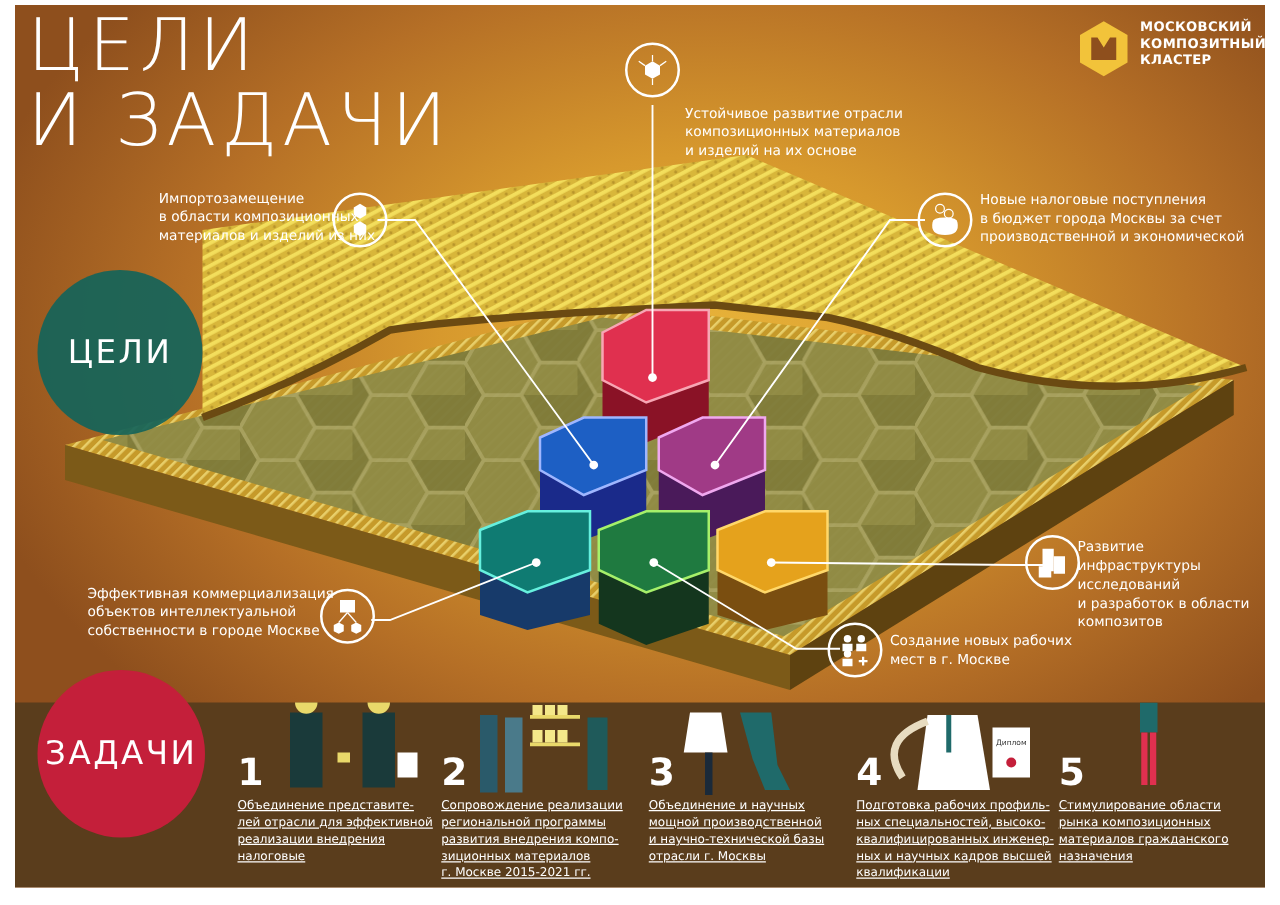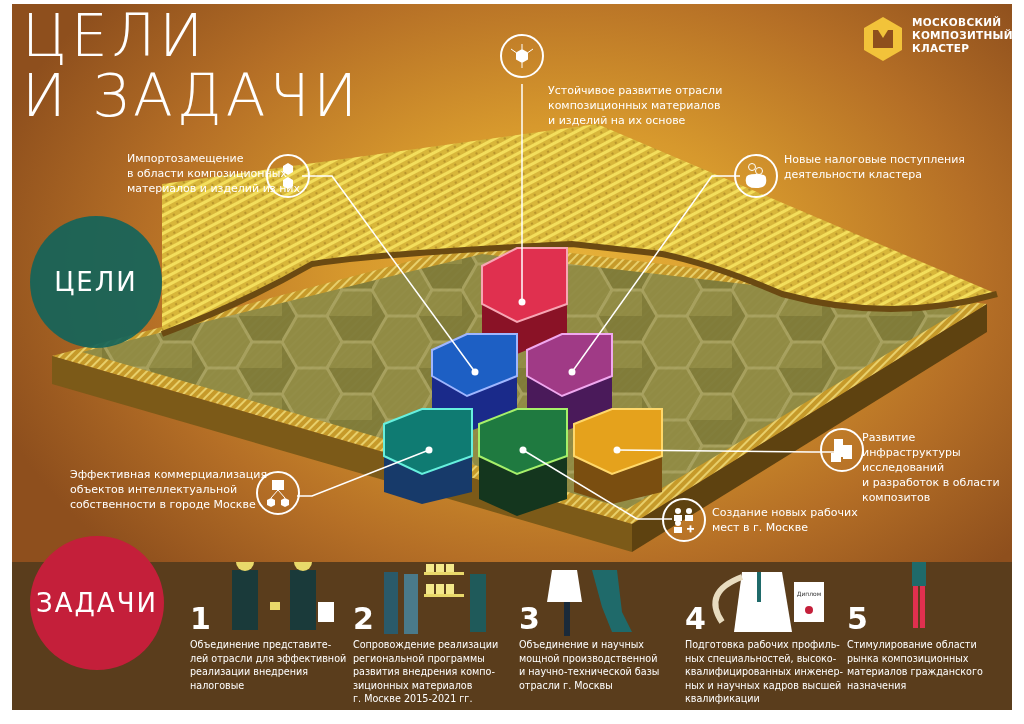--- a/index.html
+++ b/index.html
@@ -22,21 +22,21 @@
   .goal-text { position: absolute; color: #fff; font-size: 11px; line-height: 15px; }
   .icon-circle { position: absolute; width: 44px; height: 44px; border: 2px solid #fff; border-radius: 50%; display: flex; align-items: center; justify-content: center; }
 
   .badge { position: absolute; border-radius: 50%; display: flex; align-items: center; justify-content: center; color: #fff; font-size: 26px; letter-spacing: 2px; }
   .badge-goals { left: 18px; top: 212px; width: 132px; height: 132px; background: rgba(20, 100, 90, 0.92); }
   .badge-tasks { left: 18px; top: 532px; width: 134px; height: 134px; background: #c41f3a; z-index: 3; }
 
   .tasks-band { position: absolute; left: 0; top: 558px; width: 1000px; height: 148px; background: #5a3d1c; }
   .task { position: absolute; top: 0; color: #fff; }
   .task-num { position: absolute; top: 42px; font-size: 30px; font-weight: bold; line-height: 30px; }
-  .task-text { position: absolute; top: 76px; font-size: 9.6px; line-height: 13.5px; width: 165px; }
+  .task-text { position: absolute; top: 76px; font-size: 9.6px; line-height: 13.5px; width: 165px; text-decoration: underline; }
 </style>
 </head>
 <body>
 
 <div class="page">
 
   <svg class="scene" viewBox="0 0 1000 706" width="1000" height="706">
     <defs>
       <pattern id="weave" width="8" height="8" patternUnits="userSpaceOnUse" patternTransform="rotate(-28)">
         <rect width="8" height="8" fill="#d8b63a"></rect>
@@ -159,21 +159,22 @@
 
   <div class="icon-circle" style="left:722px;top:150px;">
     <svg width="28" height="28" viewBox="0 0 28 28">
         <circle cx="10" cy="5" r="3.5" fill="none" stroke="#fff" stroke-width="1"></circle>
         <circle cx="17" cy="9" r="3.5" fill="none" stroke="#fff" stroke-width="1"></circle>
         <path d="M4,16 Q4,12 14,12 Q24,12 24,16 Q26,26 14,26 Q2,26 4,16 Z" fill="#fff"></path>
       </svg>
   </div>
   <div class="goal-text" style="left:772px;top:148px;">
     <div>Новые налоговые поступления</div>
-    <div>деятельности кластера</div>
+    <div>в бюджет города Москвы за счет</div>
+    <div>производственной и экономической</div>
   </div>
 
   <div class="badge badge-goals">
     <span>ЦЕЛИ</span>
   </div>
 
   <div class="goal-text" style="left:58px;top:463px;">
     <div>Эффективная коммерциализация</div>
     <div>объектов интеллектуальной</div>
     <div>собственности в городе Москве</div>

